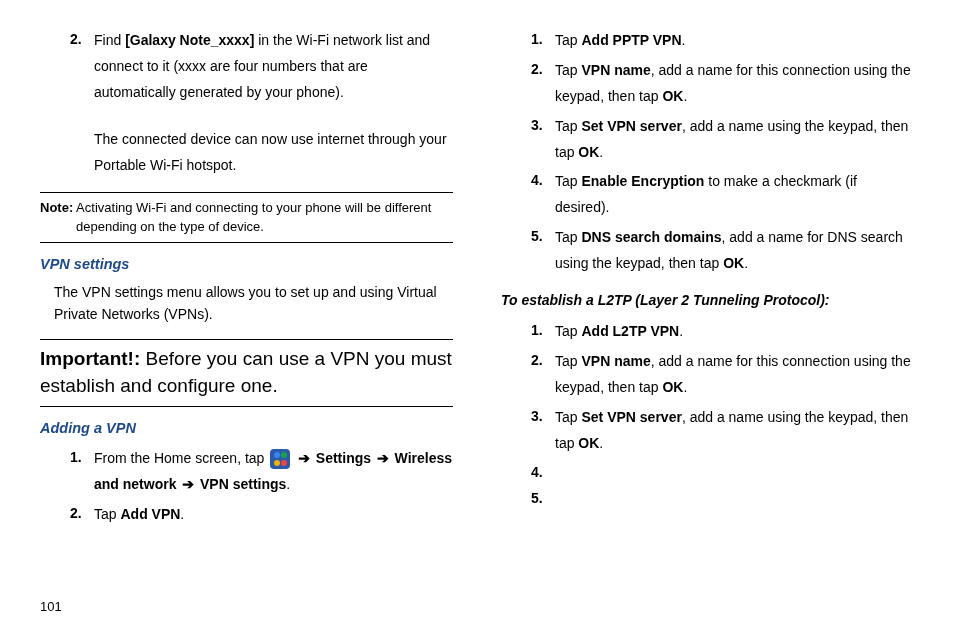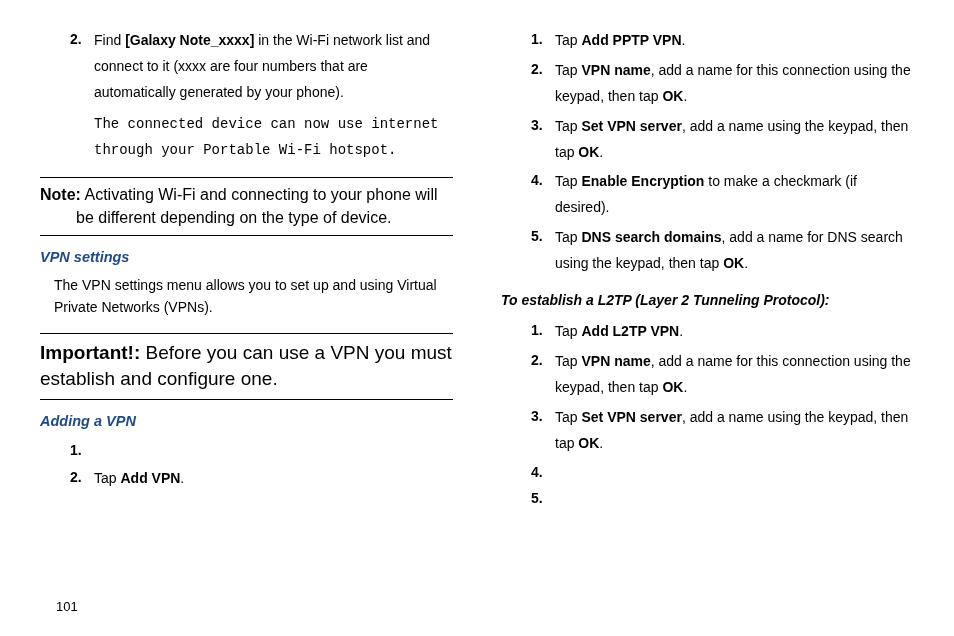--- a/index.html
+++ b/index.html
@@ -32,36 +32,35 @@
       font-weight: bold;
       min-width: 24px;
       flex-shrink: 0;
     }
     .ol-text {
       flex: 1;
       line-height: 1.85;
     }
     .ol-continue {
       padding-left: 54px;
-      margin-top: 6px;
+      margin-top: 21px;
       margin-bottom: 6px;
       line-height: 1.85;
-      font-family: Liberation Mono, monospace;
     }
     .rule-top {
       border-top: 1px solid #000;
       margin-top: 14px;
     }
     .rule-bottom {
       border-bottom: 1px solid #000;
       padding-bottom: 6px;
     }
     .note-block {
       padding: 6px 0;
-      font-size: 16px;
+      font-size: 13px;
       line-height: 1.4;
     }
     .note-block .note-text {
       display: block;
       padding-left: 36px;
       text-indent: -36px;
     }
     .subheading {
       color: #1e4a8a;
       font-style: italic;
@@ -120,21 +119,21 @@
     .ig-g { background:#16a34a; }
     .ig-y { background:#eab308; }
     .ig-r { background:#ef4444; }
     .arrow {
       font-weight: bold;
       color: #000;
       padding: 0 2px;
     }
     .page-num {
       position: absolute;
-      left: 56px;
+      left: 40px;
       bottom: 18px;
       font-size: 13px;
     }
     b { font-weight: bold; }
   </style>
 </head>
 <body>
 
 <div class="column">
   <div class="ol-item">
@@ -155,20 +154,34 @@
   <div class="body-text">The VPN settings menu allows you to set up and using Virtual Private Networks (VPNs).</div>
 
   <div class="rule-top rule-bottom important-block">
     <span class="important-text"><b>Important!:</b><span> Before you can use a VPN you must establish and configure one.</span></span>
   </div>
 
   <div class="subheading">Adding a VPN</div>
 
   <div class="ol-item">
     <div class="ol-num">1.</div>
+    <div class="ol-text">
+      <span>From the Home screen, tap </span><span class="icon-grid">
+          <span class="ig-b"></span>
+          <span class="ig-g"></span>
+          <span class="ig-y"></span>
+          <span class="ig-r"></span>
+        </span>
+      <span class="arrow">➔</span>
+      <b>Settings</b>
+      <span class="arrow">➔</span>
+      <b>Wireless and network</b>
+      <span class="arrow">➔</span>
+      <b>VPN settings</b>.
+    </div>
   </div>
   <div class="ol-item">
     <div class="ol-num">2.</div>
     <div class="ol-text">
       <span>Tap </span><b>Add VPN</b>.
     </div>
   </div>
 
   <div class="page-num">101</div>
 </div>

